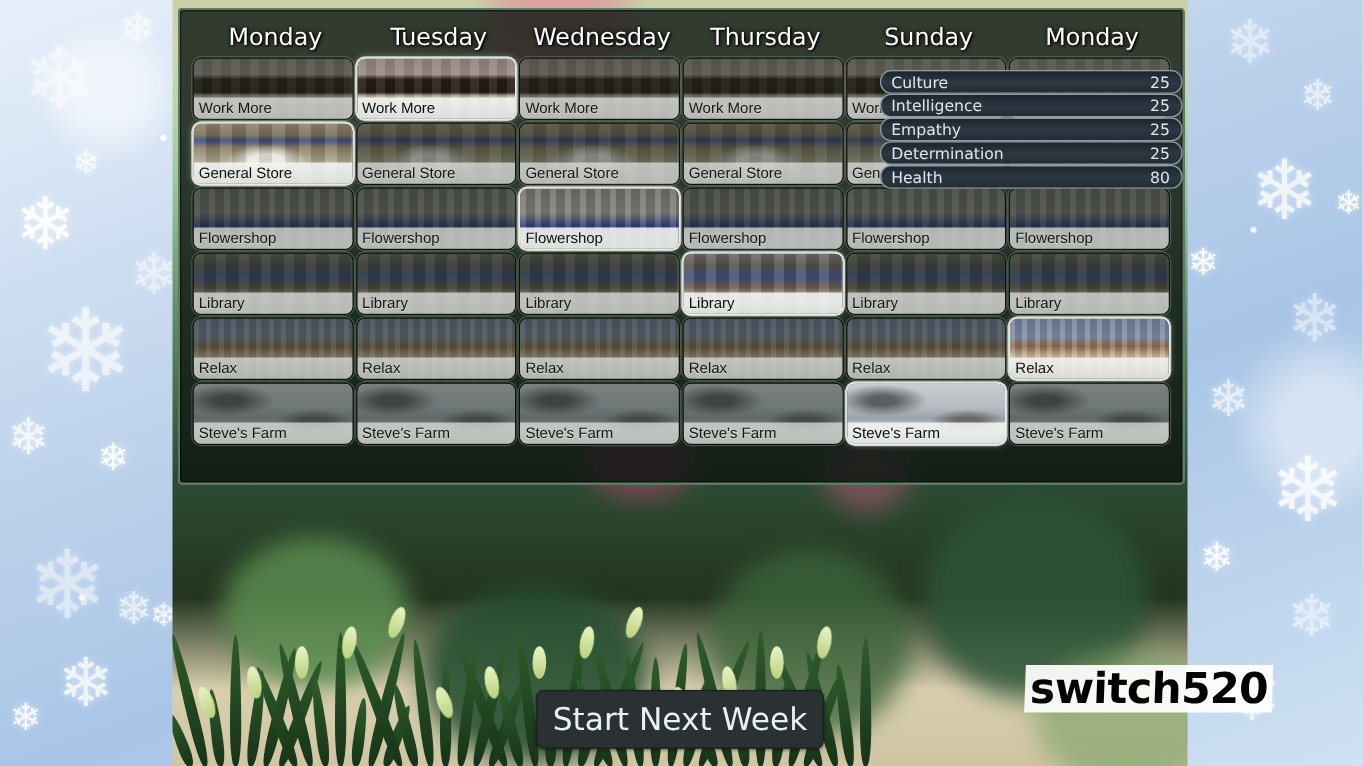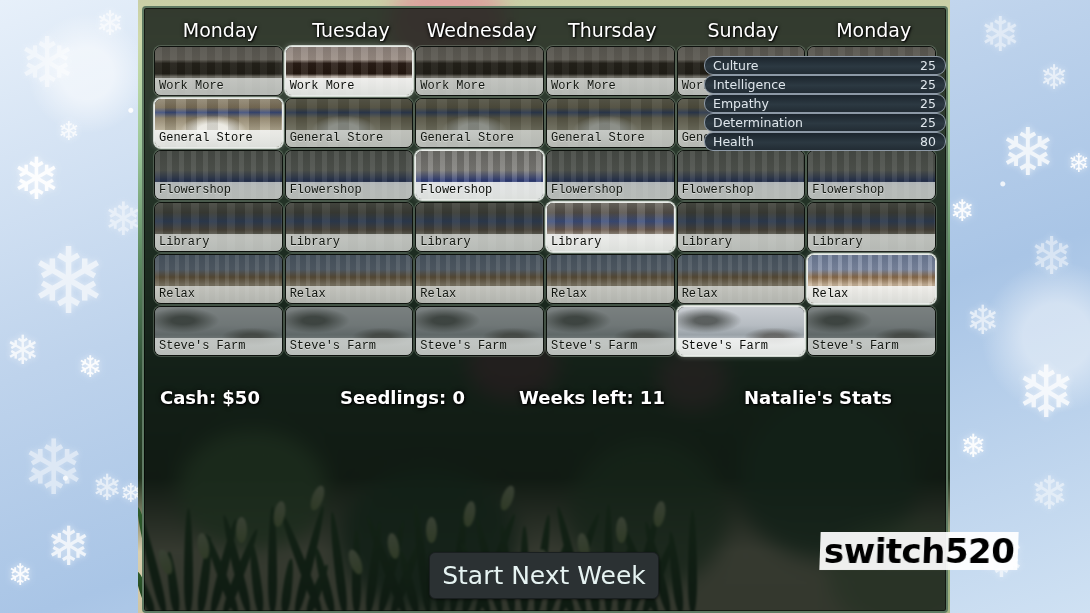--- a/index.html
+++ b/index.html
@@ -46,21 +46,21 @@
   #scene{ position:absolute; inset:0; }
   #scene .blob{ position:absolute; border-radius:50%; filter:blur(10px); }
   #scene .leafgrp{ position:absolute; bottom:0; }
   .leaf{ position:absolute; bottom:0; width:9px; border-radius:50% 50% 40% 40%/70% 70% 30% 30%;
          background:linear-gradient(180deg,#2f5c2c,#173318); transform-origin:50% 100%; }
   .bud{ position:absolute; width:11px; height:26px; border-radius:50%;
         background:linear-gradient(180deg,#e9f3c4,#b9d27e); filter:blur(.4px); }
 
   
   #panel{
-    position:absolute; left:4px; top:6px; width:806px; height:607px;
+    position:absolute; left:4px; top:6px; width:806px; height:382px;
     background:rgba(12,20,16,.80);
     border:2px solid #5f7a63;
     border-radius:4px;
     box-shadow:0 0 0 1px rgba(0,0,0,.55) inset;
     backdrop-filter:blur(1px);
   }
 
   #grid{ position:absolute; left:8px; top:6px; right:8px; }
 
   .dayhead{
@@ -80,21 +80,21 @@
     background:#3a3d3a;
   }
   .cell .thumb{ position:absolute; inset:0; }
   .cell .dim{ position:absolute; inset:0; background:rgba(28,36,30,.46); }
   .cell.sel{ border:1px solid #e9ece9; box-shadow:0 0 0 1px #cfd6cf, 0 0 6px rgba(255,255,255,.35); }
   .cell.sel .dim{ background:rgba(255,255,255,.0); }
 
   .cell .label{
     position:absolute; left:0; right:0; bottom:0; height:17px;
     line-height:17px; padding-left:4px;
-    font-family:Liberation Mono, monospace; font-size:12px; color:#11150f;
+    font-family:Liberation Sans, sans-serif; font-size:12px; color:#11150f;
     background:linear-gradient(180deg,rgba(225,228,225,.72),rgba(196,200,196,.80));
     text-shadow:0 1px 0 rgba(255,255,255,.45);
     white-space:nowrap; overflow:hidden;margin-top:10px;
   }
   .cell.sel .label{
     background:linear-gradient(180deg,rgba(246,247,246,.86),rgba(222,225,222,.92));
     color:#0b0d09;
   }
 
   
@@ -560,26 +560,20 @@
                   <div class="thumb t-farm"></div>
                   <div class="dim"></div>
                   <div class="label">Steve's Farm</div>
                 </div>
               </td>
           </tr>
         </tbody>
       </table>
     </div>
 
-    <div id="statusbar">
-      <div class="stat" id="st-cash">Cash: $50</div>
-      <div class="stat" id="st-seed">Seedlings: 0</div>
-      <div class="stat" id="st-weeks">Weeks left: 11</div>
-      <div class="stat" id="st-title">Natalie's Stats</div>
-    </div>
 
     <div id="statpanel">
       <div class="statrow">
         <span class="nm">Culture</span>
         <span class="vl">25</span>
       </div>
       <div class="statrow">
         <span class="nm">Intelligence</span>
         <span class="vl">25</span>
       </div>

